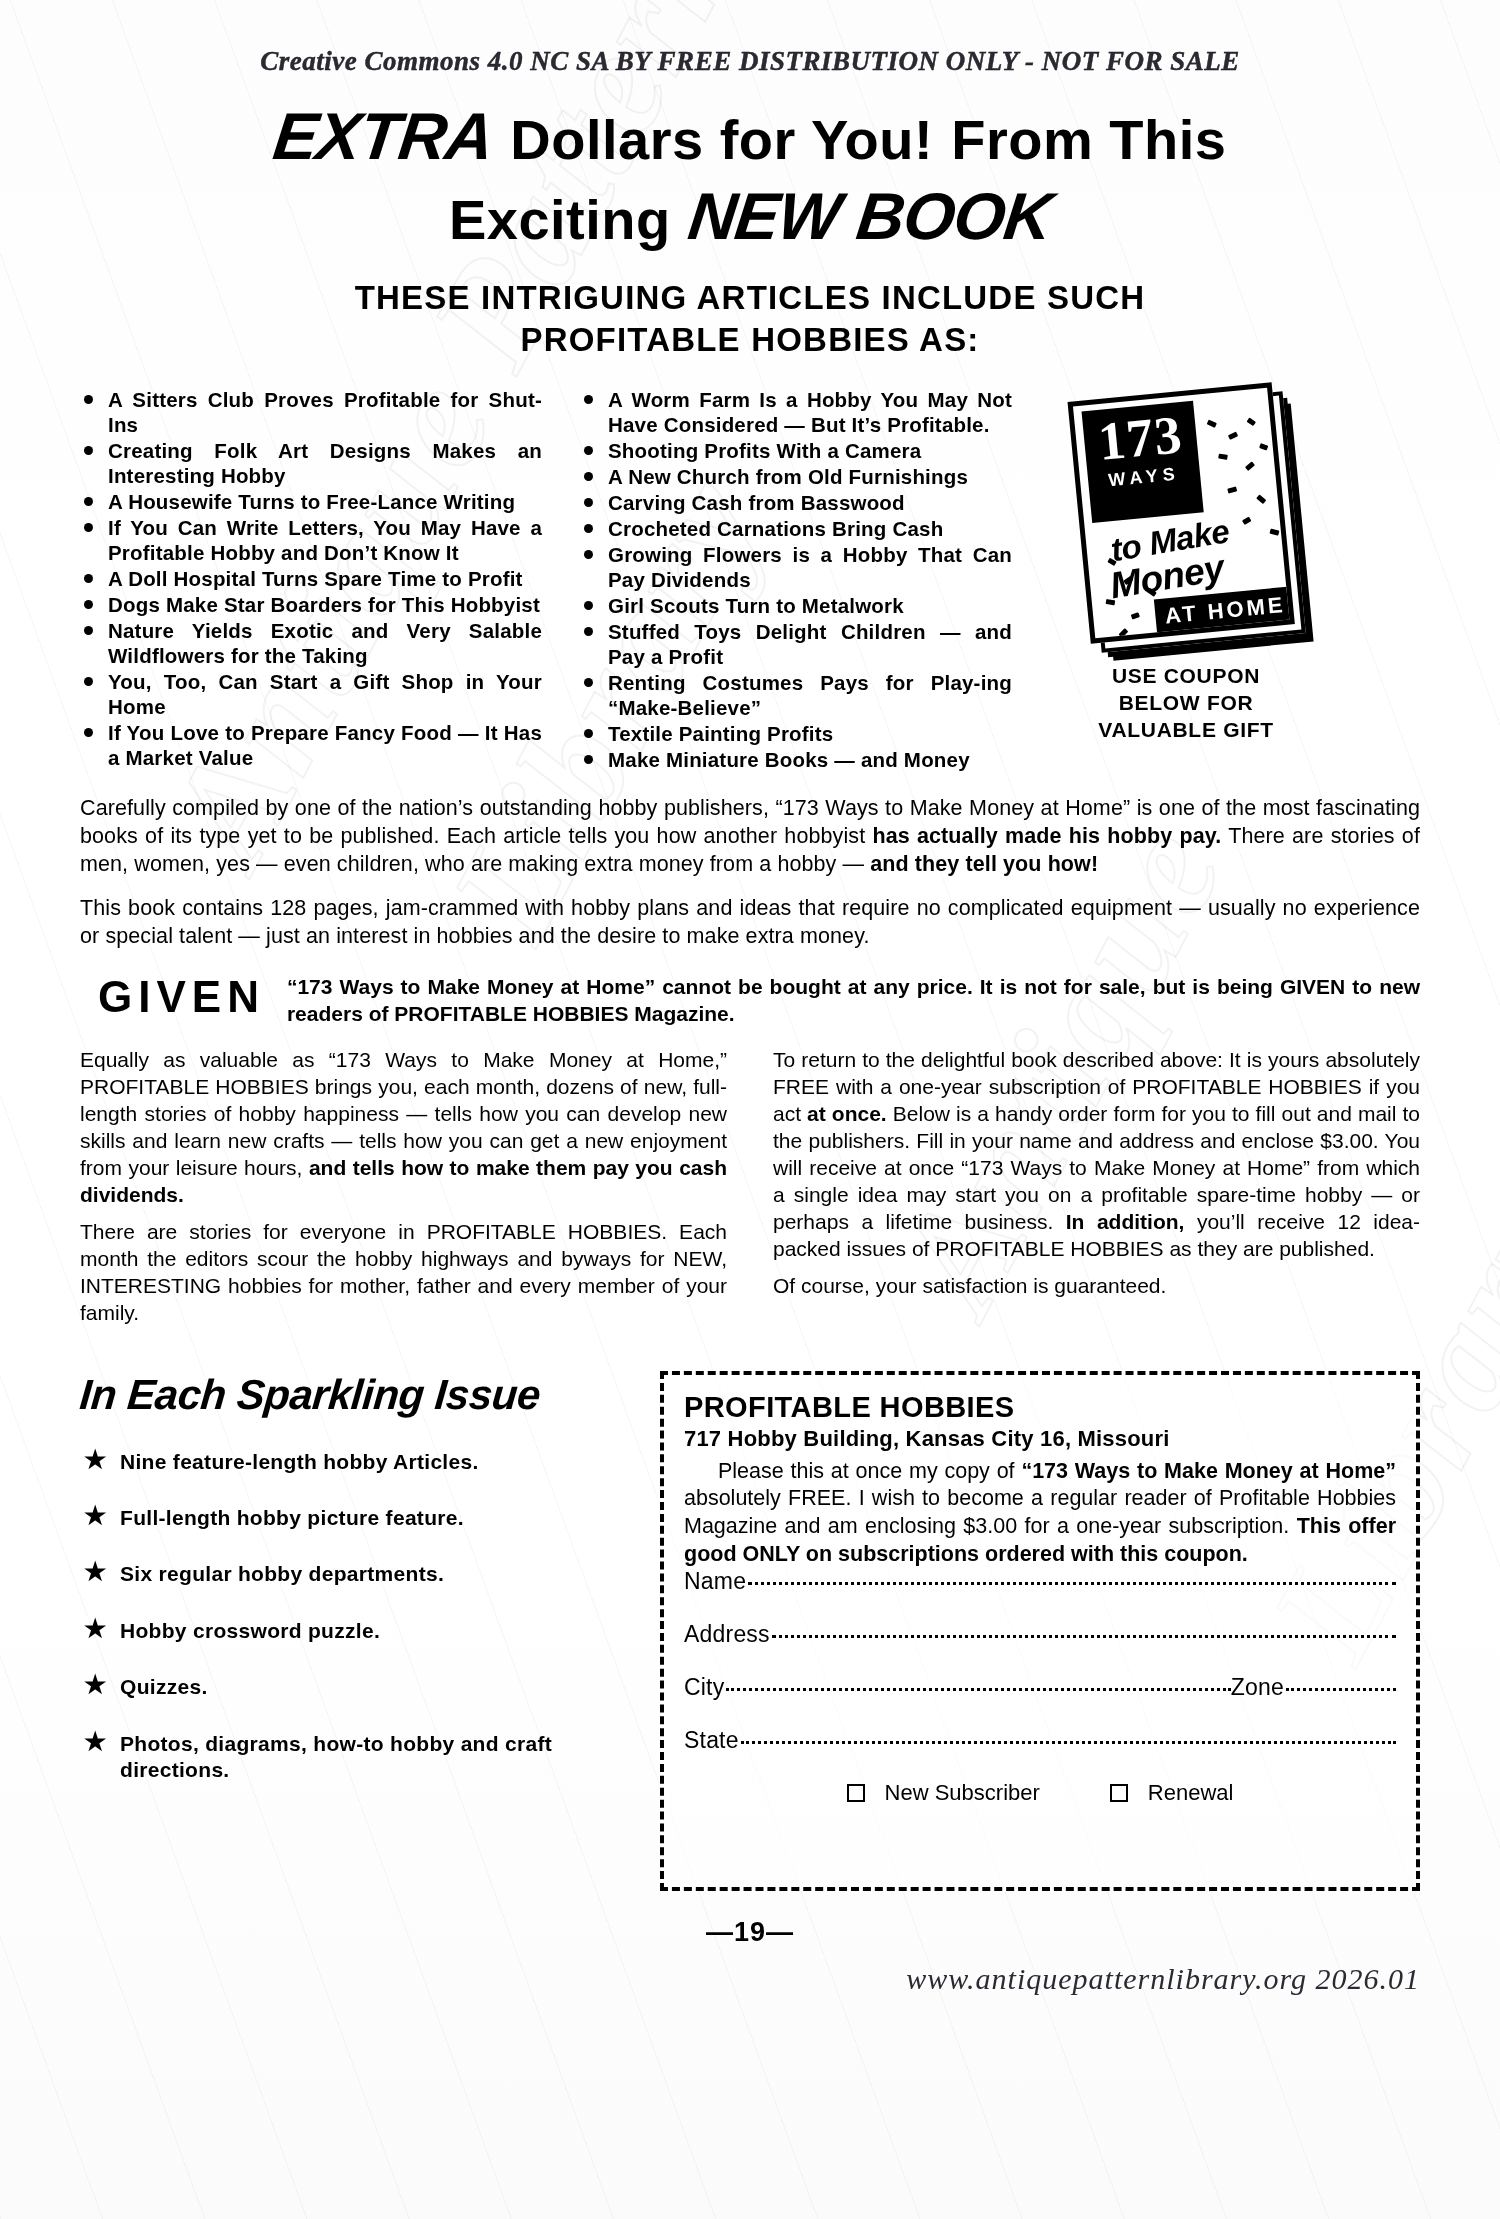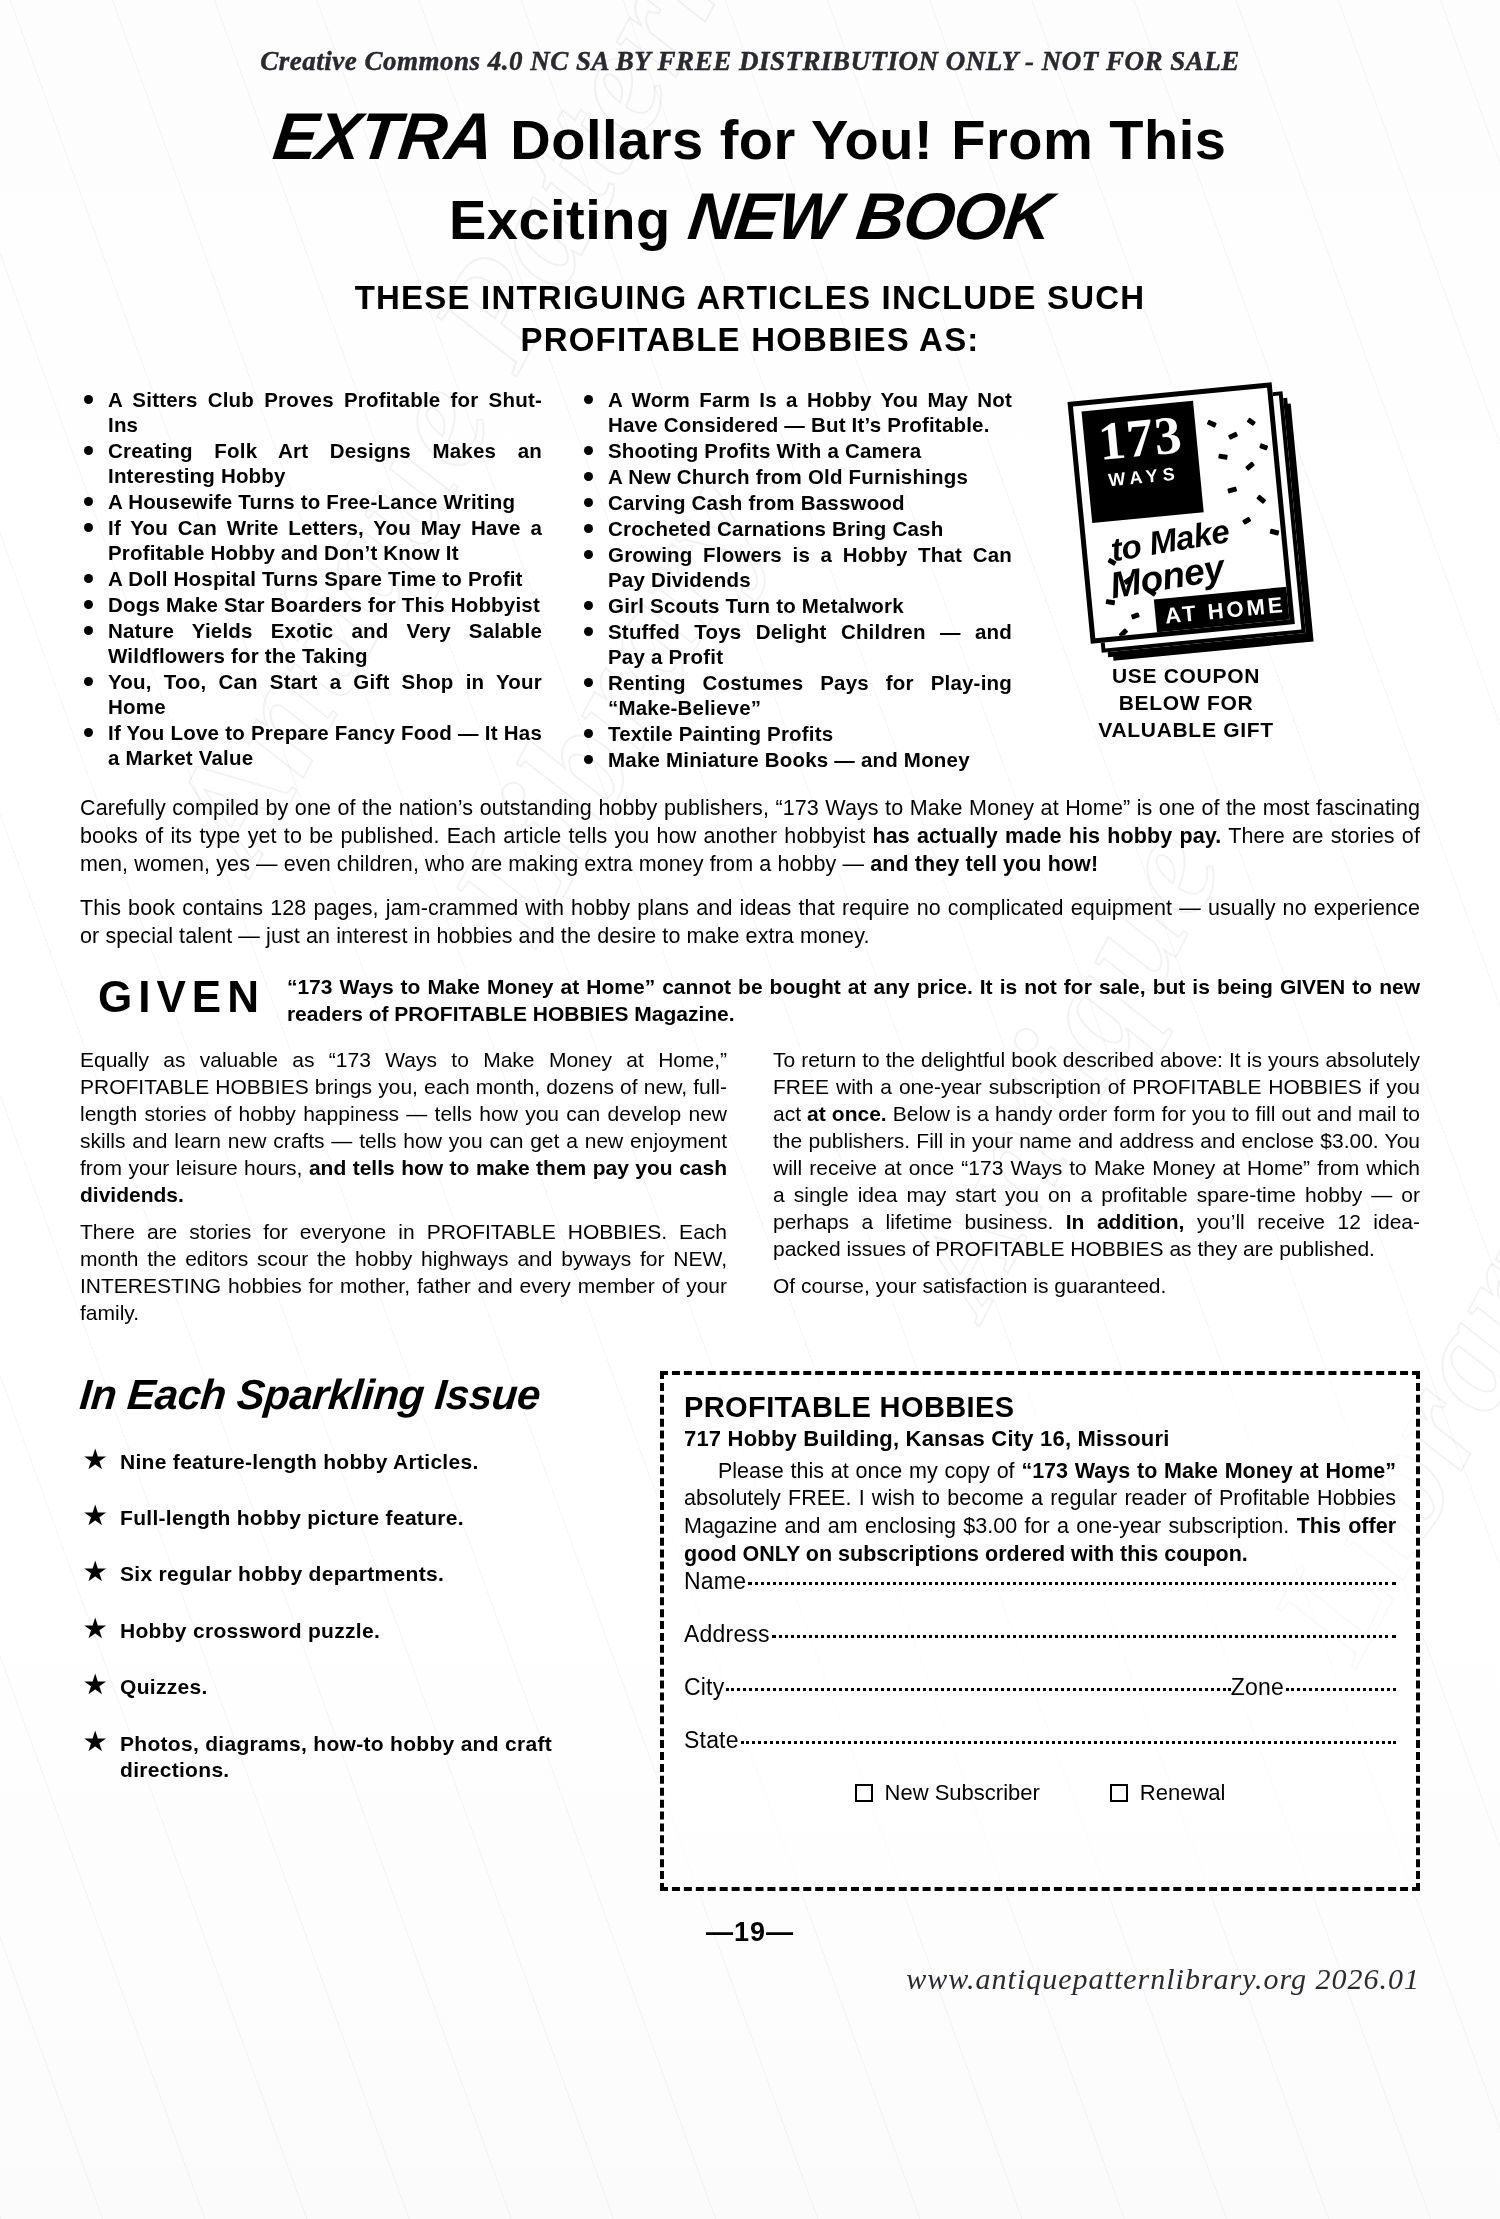--- a/index.html
+++ b/index.html
@@ -297,21 +297,21 @@
     position:relative;
     top:-4px;
   }
   .checkrow{
     display:flex;
     gap:70px;
     justify-content:center;
     margin-top:6px;
     font-size:22px;
   }
-  .checkrow .ck{ display:flex; align-items:center; gap:12px; }
+  .checkrow .ck{ display:flex; align-items:center; gap:20px; }
   .box{
     width:18px; height:18px;
     border:2px solid #000;
     display:inline-block;
   }
 
   
   .pagenum{
     text-align:center;
     font-weight:700;

